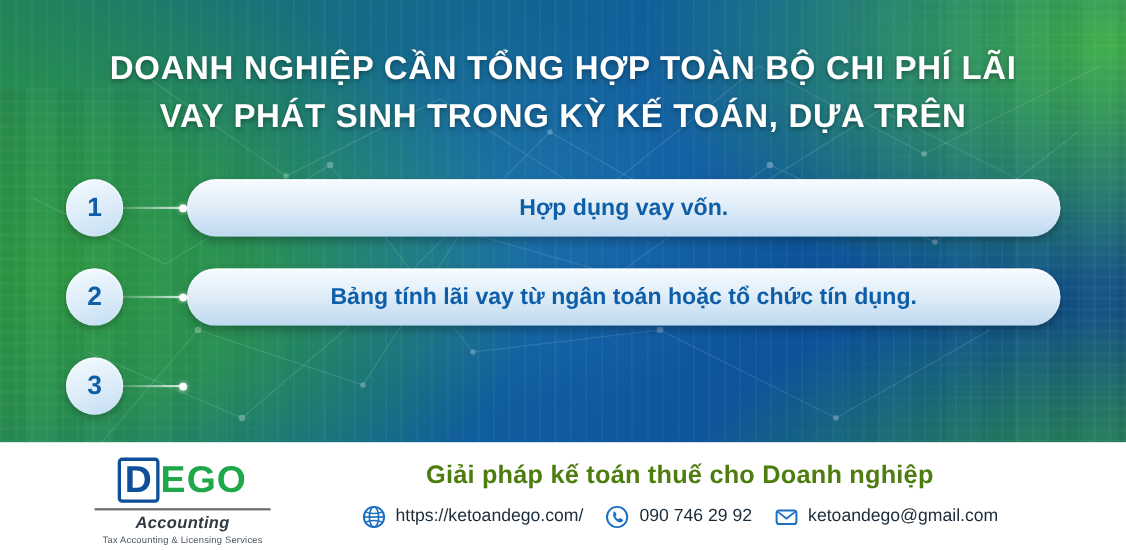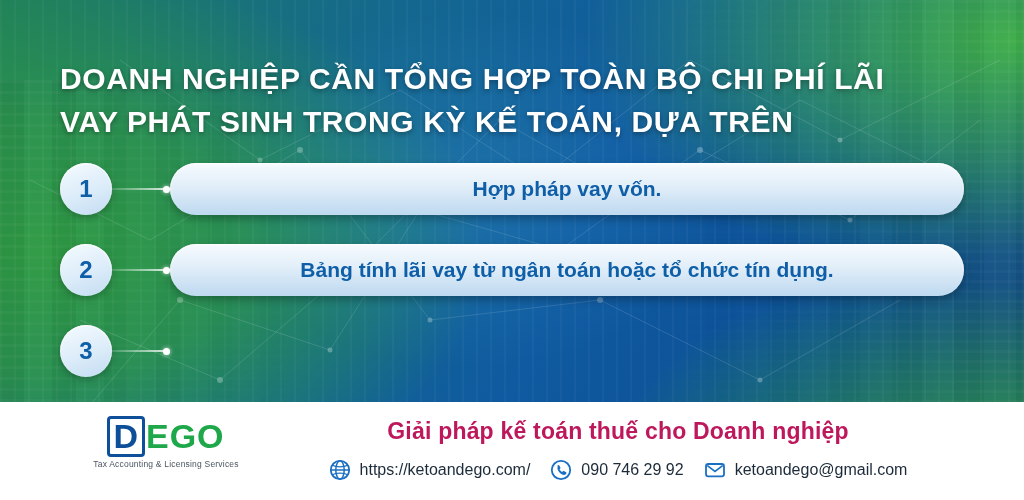--- a/index.html
+++ b/index.html
@@ -77,29 +77,29 @@
     width: 520px; height: 360px;
     transform: translate(-50%,-50%);
     background: radial-gradient(ellipse at center, rgba(90,200,255,0.16), rgba(90,200,255,0) 70%);
   }
 
   
   .title {
     position: absolute;
     top: 42px;
     left: 0; right: 0;
+    text-align: center;
     color: #ffffff;
     font-size: 30px;
     font-weight: bold;
     letter-spacing: 0.6px;
     line-height: 1.42;
     text-transform: uppercase;
     text-shadow: 0 2px 5px rgba(0,0,0,0.35);
     padding: 0 60px;
-    margin-top: 16px;
   }
   .title .line { display: block; }
 
   
   .steps {
     position: absolute;
     top: 163px;
     left: 60px;
     right: 60px;
   }
@@ -212,21 +212,21 @@
   .footer-right {
     position: absolute;
     left: 232px;
     right: 20px;
     top: 16px;
   }
   .footer-head {
     text-align: center;
     font-size: 23px;
     font-weight: bold;
-    color: #be185d;
+    color: #4d7c0f;
     letter-spacing: 0.2px;
   }
   .footer-contacts {
     margin-top: 14px;
     display: flex;
     align-items: center;
     justify-content: center;
     gap: 20px;
   }
   .contact {
@@ -287,21 +287,21 @@
   <div class="title">
     <span class="line">DOANH NGHIỆP CẦN TỔNG HỢP TOÀN BỘ CHI PHÍ LÃI</span>
     <span class="line">VAY PHÁT SINH TRONG KỲ KẾ TOÁN, DỰA TRÊN</span>
   </div>
 
   <div class="steps">
 
     <div class="step">
       <div class="step-num">1</div>
       <div class="step-connector"></div>
-      <div class="step-pill">Hợp pháp vay vốn.</div>
+      <div class="step-pill">Hợp dụng vay vốn.</div>
     </div>
 
     <div class="step">
       <div class="step-num">2</div>
       <div class="step-connector"></div>
       <div class="step-pill">Bảng tính lãi vay từ ngân toán hoặc tổ chức tín dụng.</div>
     </div>
 
     <div class="step">
       <div class="step-num">3</div>
@@ -310,20 +310,21 @@
 
   </div>
 
   <div class="footer">
     <div class="footer-inner">
 
       <div class="logo-block">
         <div class="logo-word">
           <span class="d-box">D</span><span>EGO</span>
         </div>
+        <div class="logo-accounting">Accounting</div>
         <div class="logo-tag">Tax Accounting &amp; Licensing Services</div>
       </div>
 
       <div class="footer-right">
         <div class="footer-head">Giải pháp kế toán thuế cho Doanh nghiệp</div>
 
         <div class="footer-contacts">
 
           <div class="contact">
             <span class="c-icon">

